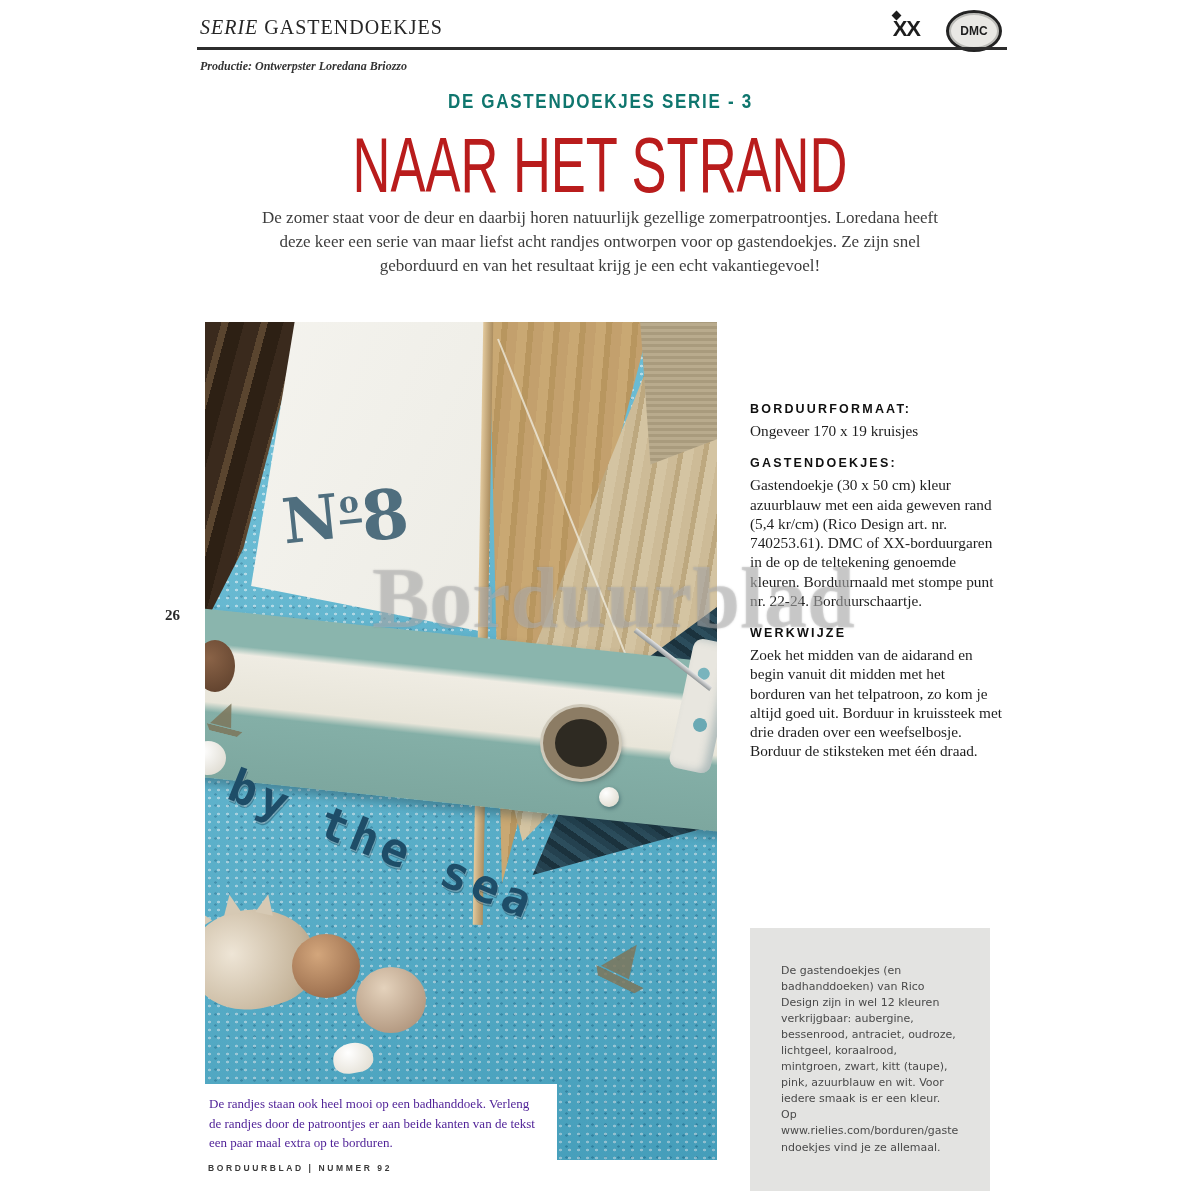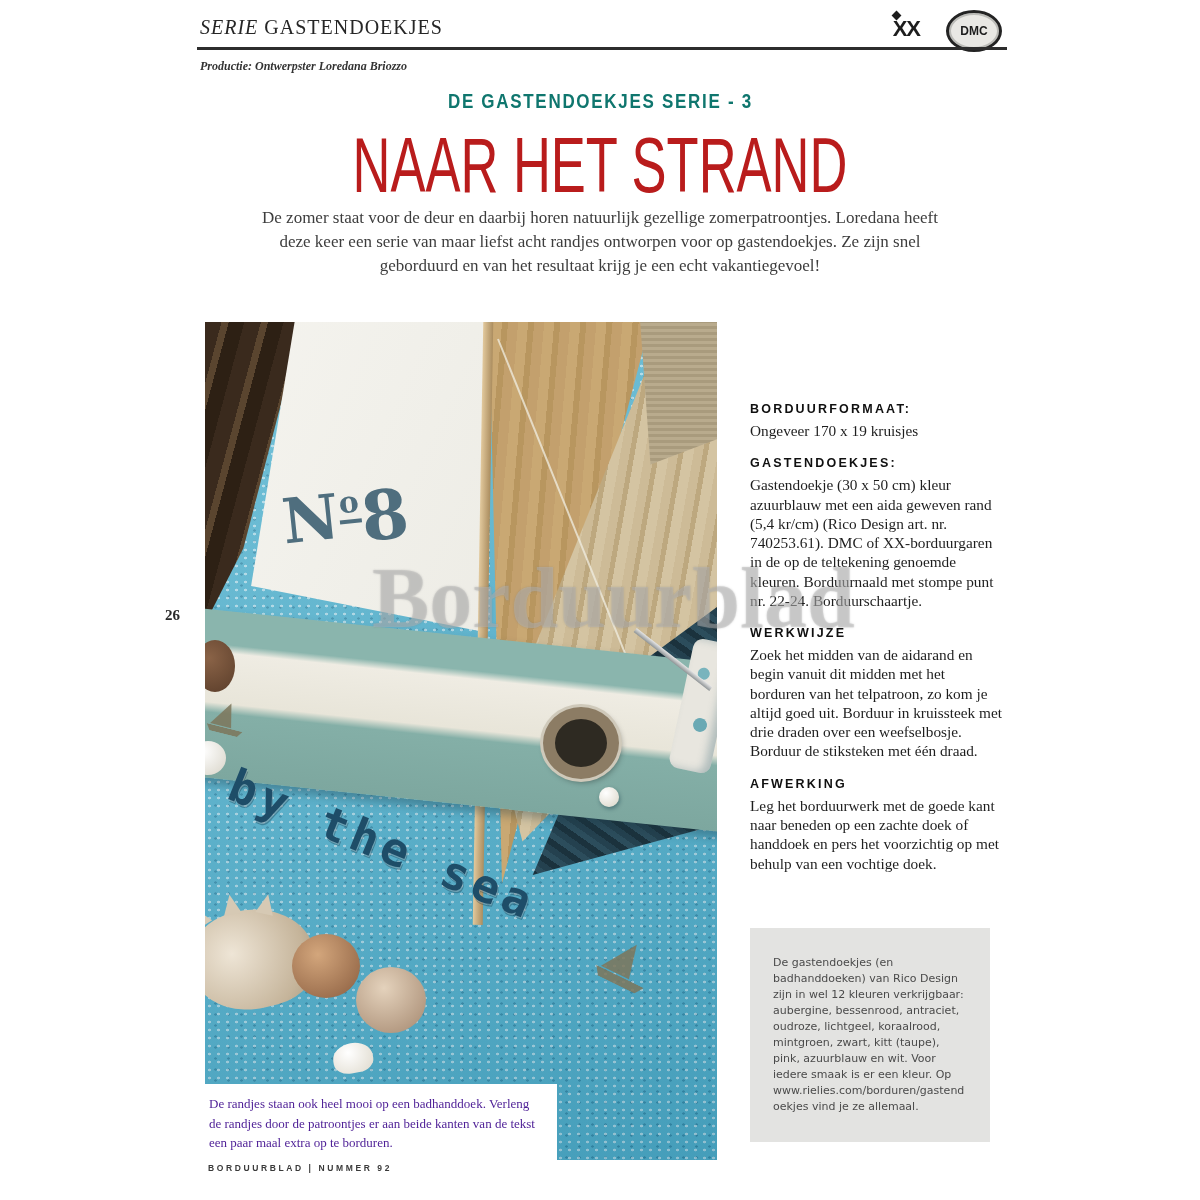--- a/index.html
+++ b/index.html
@@ -111,21 +111,21 @@
 
   .watermark{left:372px;top:548px;font-size:86px;font-weight:bold;color:rgba(185,185,185,.42);
       text-shadow:0 0 2px rgba(120,120,120,.35);z-index:5;font-family:"Liberation Serif",serif;}
 
   
   .right-col{left:750px;top:402px;width:254px;}
   .sec h3{margin:0 0 5px 0;font-family:"Liberation Sans",sans-serif;font-weight:700;font-size:12.5px;
           letter-spacing:2.2px;color:#101010;}
   .sec p{margin:0 0 16px 0;font-size:15.3px;line-height:1.26;color:#1e1e1e;}
   .info-box{left:750px;top:928px;width:240px;box-sizing:border-box;padding:19px 15px;background:#e3e3e1;}
-  .info-box p{margin:8px;font-family:"DejaVu Sans",sans-serif;font-size:11px;line-height:1.46;
+  .info-box p{margin:16px;font-family:"DejaVu Sans",sans-serif;font-size:11px;line-height:1.46;
               color:#4a4a4a;overflow-wrap:anywhere;}
 
   .footer{left:208px;top:1163px;font-family:"Liberation Sans",sans-serif;font-size:8.5px;
           font-weight:bold;letter-spacing:2.6px;color:#3a3a3a;}
 </style>
 </head>
 <body>
 
 <div class="page">
 
@@ -199,24 +199,20 @@
       <p>Ongeveer 170 x 19 kruisjes</p>
     </div>
     <div class="sec">
       <h3>GASTENDOEKJES:</h3>
       <p>Gastendoekje (30 x 50 cm) kleur azuurblauw met een aida geweven rand (5,4 kr/cm) (Rico Design art. nr. 740253.61). DMC of XX-borduurgaren in de op de teltekening genoemde kleuren. Borduurnaald met stompe punt nr. 22-24. Borduurschaartje.</p>
     </div>
     <div class="sec">
       <h3>WERKWIJZE</h3>
       <p>Zoek het midden van de aidarand en begin vanuit dit midden met het borduren van het telpatroon, zo kom je altijd goed uit. Borduur in kruissteek met drie draden over een weefselbosje. Borduur de stiksteken met één draad.</p>
     </div>
-    <div class="sec">
-      <h3>AFWERKING</h3>
-      <p>Leg het borduurwerk met de goede kant naar beneden op een zachte doek of handdoek en pers het voorzichtig op met behulp van een vochtige doek.</p>
-    </div>
   </div>
 
   <div class="abs info-box">
     <p>De gastendoekjes (en badhanddoeken) van Rico Design zijn in wel 12 kleuren verkrijgbaar: aubergine, bessenrood, antraciet, oudroze, lichtgeel, koraalrood, mintgroen, zwart, kitt (taupe), pink, azuurblauw en wit. Voor iedere smaak is er een kleur. Op www.rielies.com/borduren/gastendoekjes vind je ze allemaal.</p>
   </div>
 
   <div class="abs footer">BORDUURBLAD | NUMMER 92</div>
 
 </div>
 

